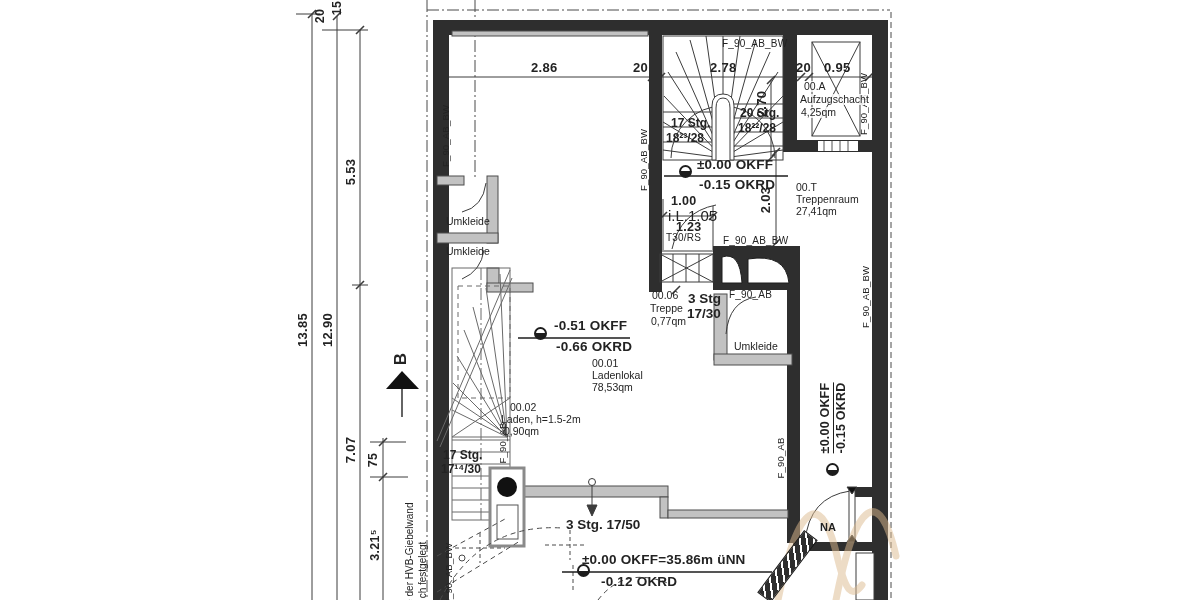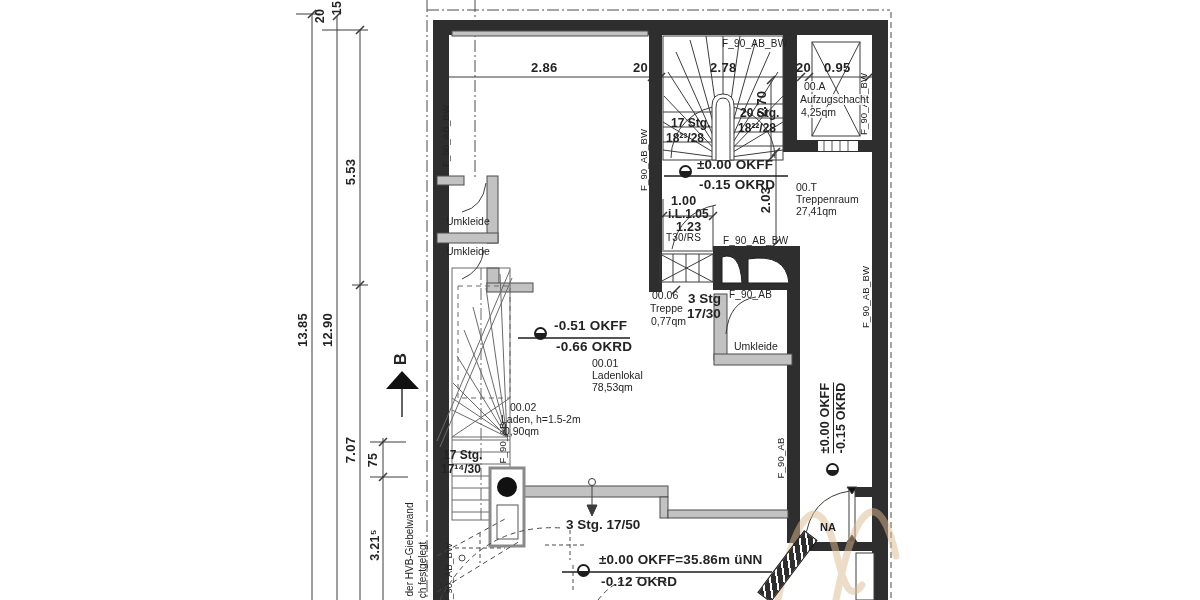--- a/index.html
+++ b/index.html
@@ -267,21 +267,21 @@
 
 <div class="t dim" style="left:531px;top:61px">2.86</div>
 <div class="t dim" style="left:633px;top:61px">20</div>
 <div class="t dim" style="left:710px;top:61px">2.78</div>
 <div class="t dim" style="left:796px;top:61px">20</div>
 <div class="t dim" style="left:824px;top:61px">0.95</div>
 <div class="vt dim" style="left:762px;top:104px">2.70</div>
 <div class="vt dim" style="left:766px;top:200px">2.03</div>
 
 <div class="t dimv" style="left:671px;top:195px">1.00</div>
-<div class="t" style="left:668px;top:208px;font-size:12px;font-weight:700">i.L.1.05</div>
+<div class="t" style="left:668px;top:208px;font-size:15px;font-weight:400">i.L.1.05</div>
 <div class="t dimv" style="left:676px;top:221px">1.23</div>
 <div class="t fire" style="left:666px;top:233px">T30/RS</div>
 
 <div class="t fire" style="left:722px;top:39px">F_90_AB_BW</div>
 <div class="vt firev" style="left:446px;top:136px">F_90_AB_BW</div>
 <div class="vt firev" style="left:449px;top:574px">F_90_AB_BW</div>
 <div class="vt firev" style="left:644px;top:160px">F_90_AB_BW</div>
 <div class="vt firev" style="left:864px;top:104px">F_90_AB_BW</div>
 <div class="vt firev" style="left:866px;top:297px">F_90_AB_BW</div>
 <div class="t fire" style="left:723px;top:236px">F_90_AB_BW</div>
@@ -325,21 +325,21 @@
 
 <div class="lm" style="left:679px;top:165px"></div>
 <div class="t lvl" style="left:697px;top:158px">±0.00 OKFF</div>
 <div class="t lvl" style="left:699px;top:178px">-0.15 OKRD</div>
 
 <div class="lm" style="left:534px;top:327px"></div>
 <div class="t lvl" style="left:554px;top:319px">-0.51 OKFF</div>
 <div class="t lvl" style="left:556px;top:340px">-0.66 OKRD</div>
 
 <div class="lm" style="left:577px;top:564px"></div>
-<div class="t lvl" style="left:599px;top:553px">±0.00 OKFF=35.86m üNN</div>
+<div class="t lvl" style="left:582px;top:553px">±0.00 OKFF=35.86m üNN</div>
 <div class="t lvl" style="left:601px;top:575px">-0.12 OKRD</div>
 
 <div class="corr-lvl" style="left:833px;top:418px">
   <div class="l1 lvl" style="font-size:12.5px">±0.00 OKFF</div>
   <div class="lvl" style="font-size:12.5px">-0.15 OKRD</div>
 </div>
 <div class="lm" style="left:826px;top:463px"></div>
 
 <div class="t" style="left:820px;top:522px;font-size:11px;font-weight:700">NA</div>
 <div class="vt seclbl" style="left:401px;top:359px">B</div>

